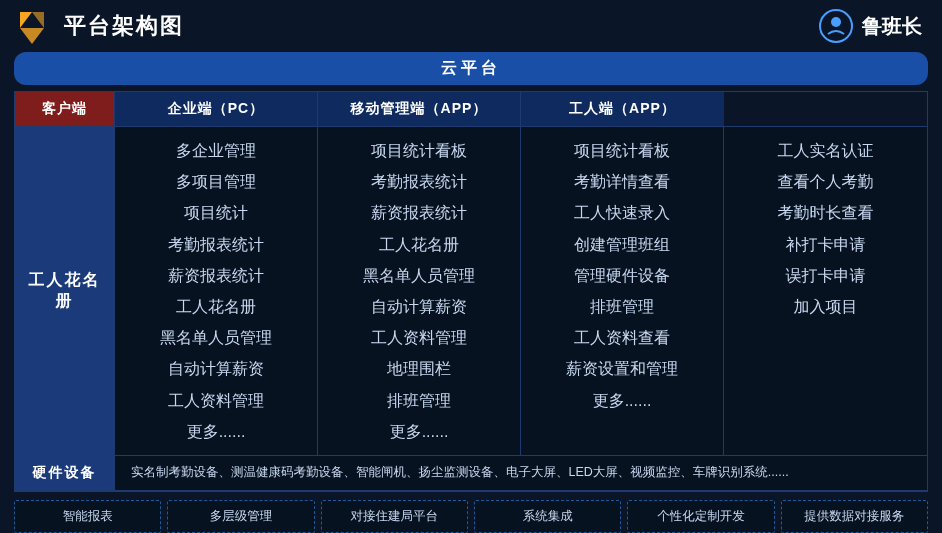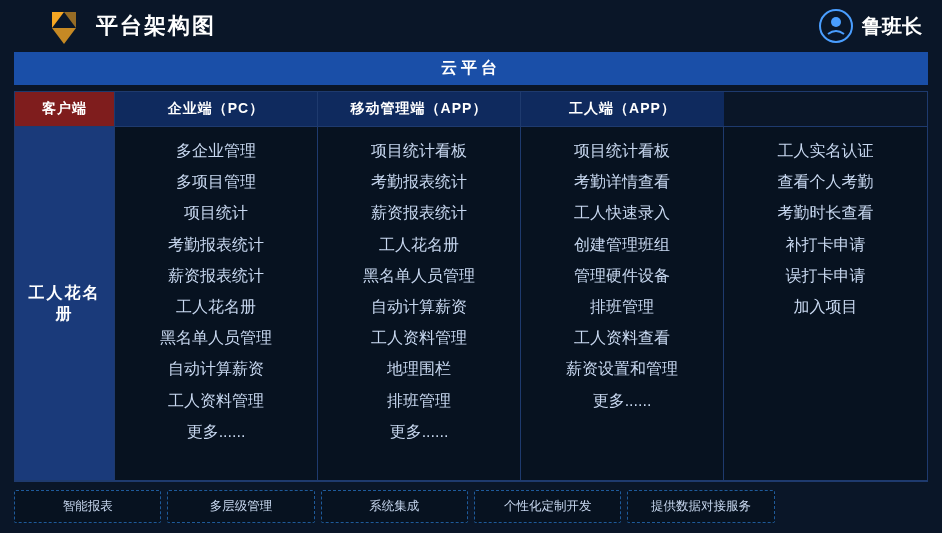--- a/index.html
+++ b/index.html
@@ -13,21 +13,20 @@
     }
 
     
     .header {
       display: flex;
       align-items: center;
       justify-content: space-between;
       padding: 8px 20px 8px 16px;
       background: #0a1628;
       height: 52px;
-      margin-left: 32px;
     }
     .header-left {
       display: flex;
       align-items: center;
       gap: 12px;
     }
     .logo-icon {
       width: 36px;
       height: 36px;
     }
@@ -55,21 +54,21 @@
       padding: 0 14px 10px 14px;
       height: calc(533px - 52px);
       display: flex;
       flex-direction: column;
       gap: 6px;
     }
 
     
     .cloud-bar {
       background: #1a4fa8;
-      border-radius: 0;
+      border-radius: 12px;
       text-align: center;
       color: #ffffff;
       font-size: 16px;
       font-weight: bold;
       padding: 6px 0;
       letter-spacing: 4px;
     }
 
     
     .table-container {
@@ -266,24 +265,29 @@
       <div class="col-content">
         <span class="item">工人实名认证</span>
         <span class="item">查看个人考勤</span>
         <span class="item">考勤时长查看</span>
         <span class="item">补打卡申请</span>
         <span class="item">误打卡申请</span>
         <span class="item">加入项目</span>
       </div>
     </div>
 
+    <div class="hardware-row">
+      <div class="hardware-label">硬件设备</div>
+      <div class="hardware-content">实名制考勤设备、测温健康码考勤设备、智能闸机、扬尘监测设备、电子大屏、LED大屏、视频监控、车牌识别系统......</div>
+    </div>
 
   </div>
 
   <div class="features-row">
     <div class="feature-item">智能报表</div>
     <div class="feature-item">多层级管理</div>
+    <div class="feature-item">对接住建局平台</div>
     <div class="feature-item">系统集成</div>
     <div class="feature-item">个性化定制开发</div>
     <div class="feature-item">提供数据对接服务</div>
   </div>
 
 </div>
 
 </body></html>

